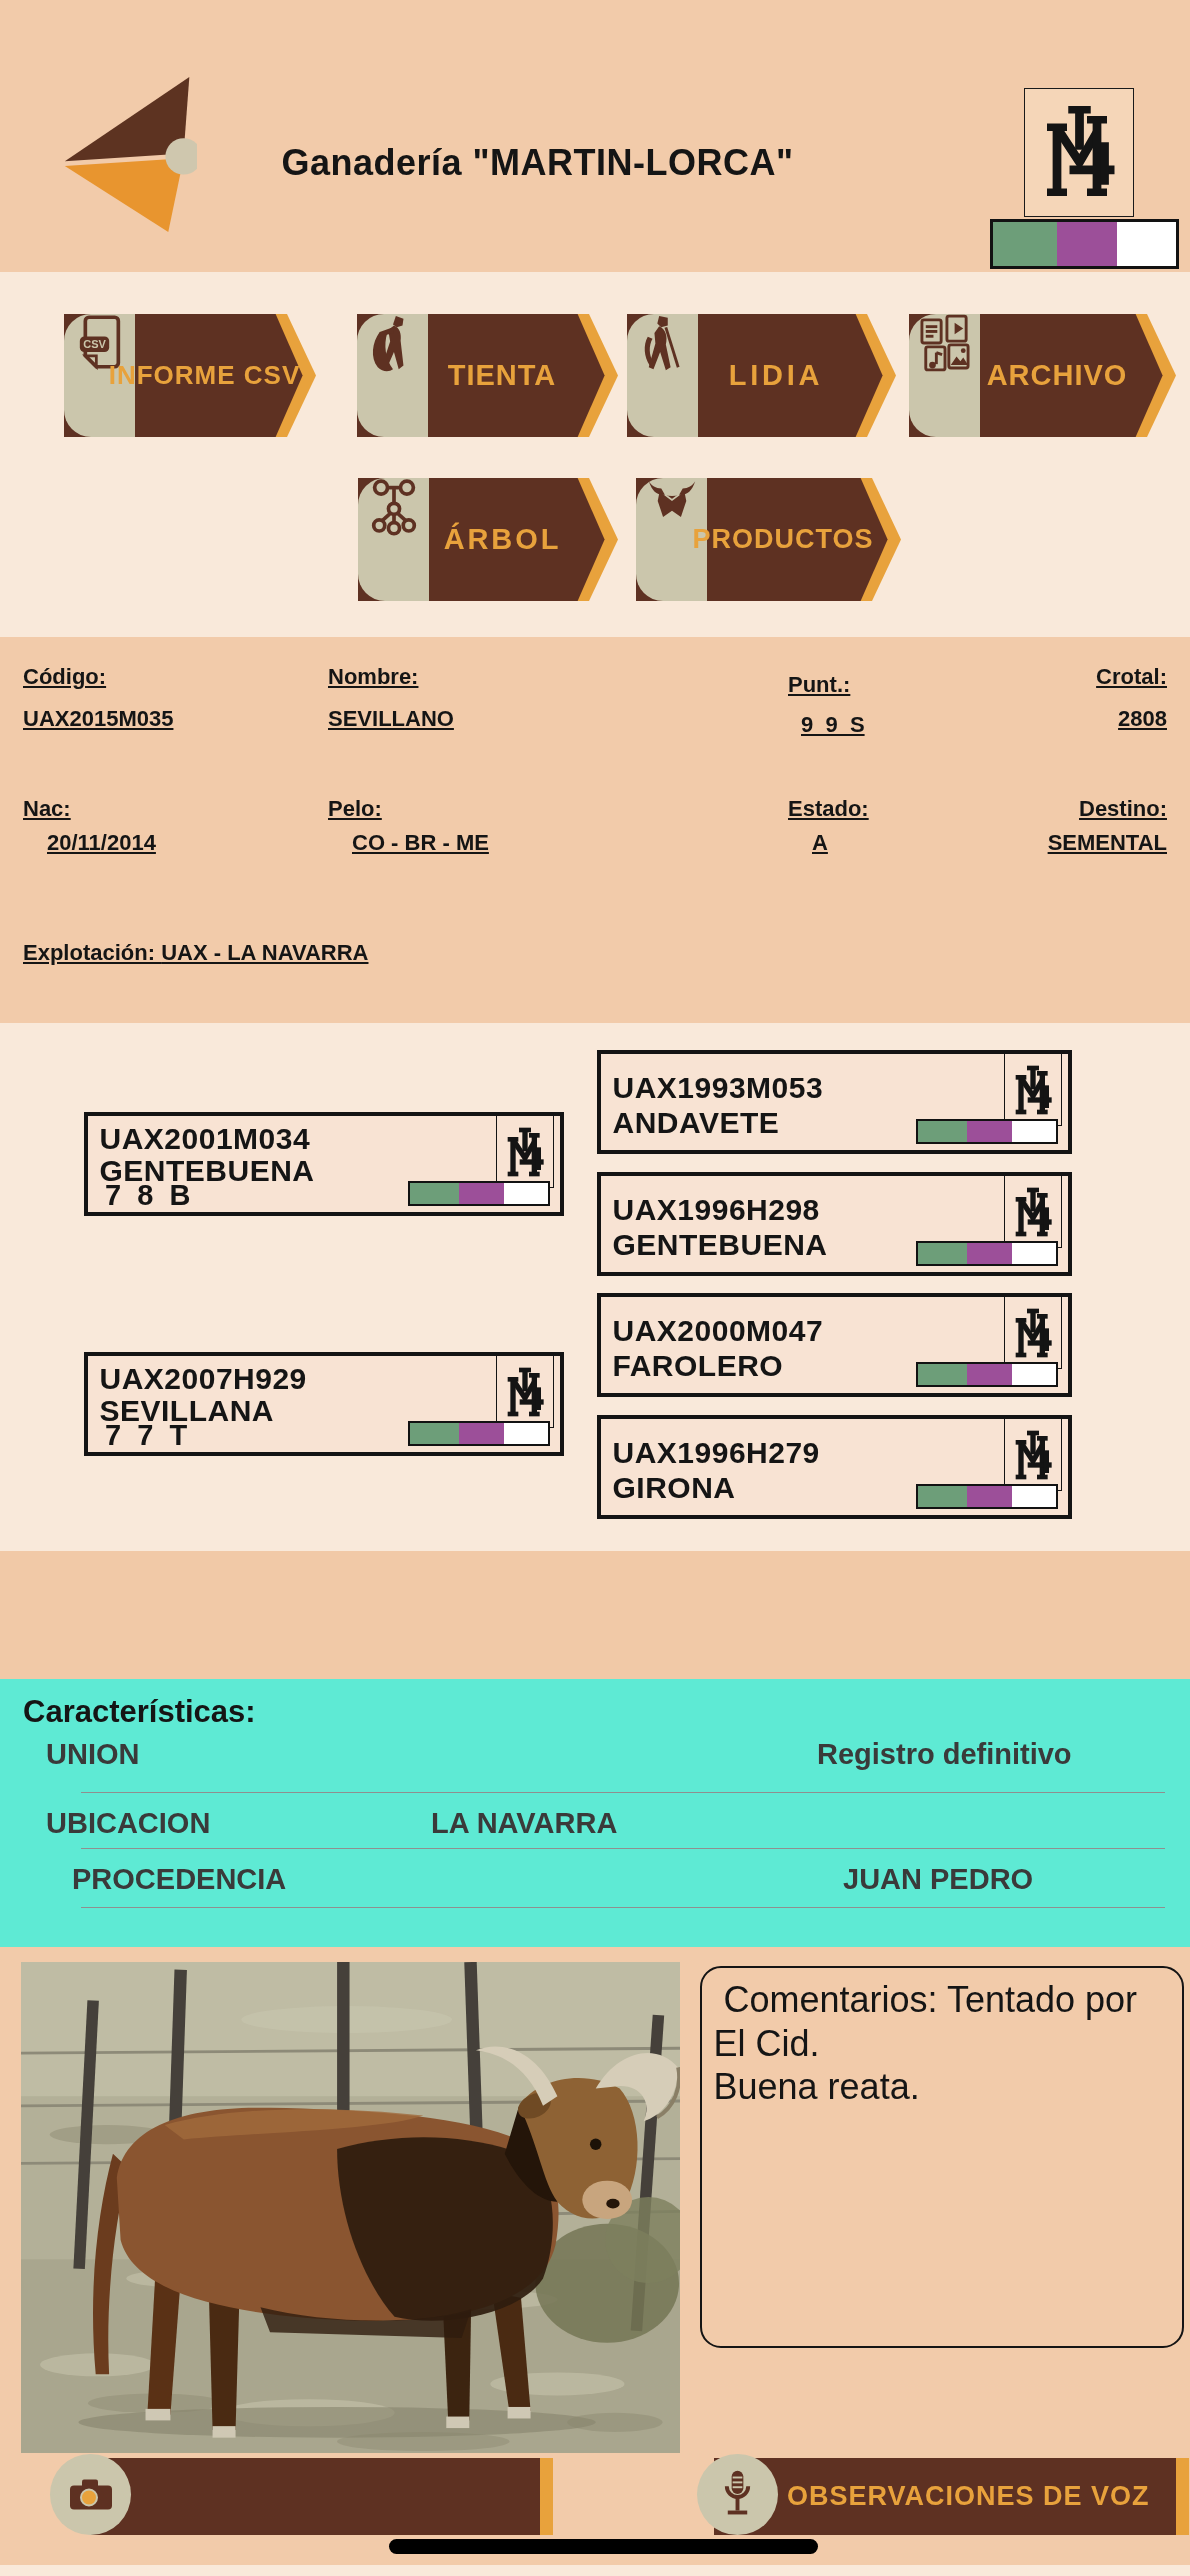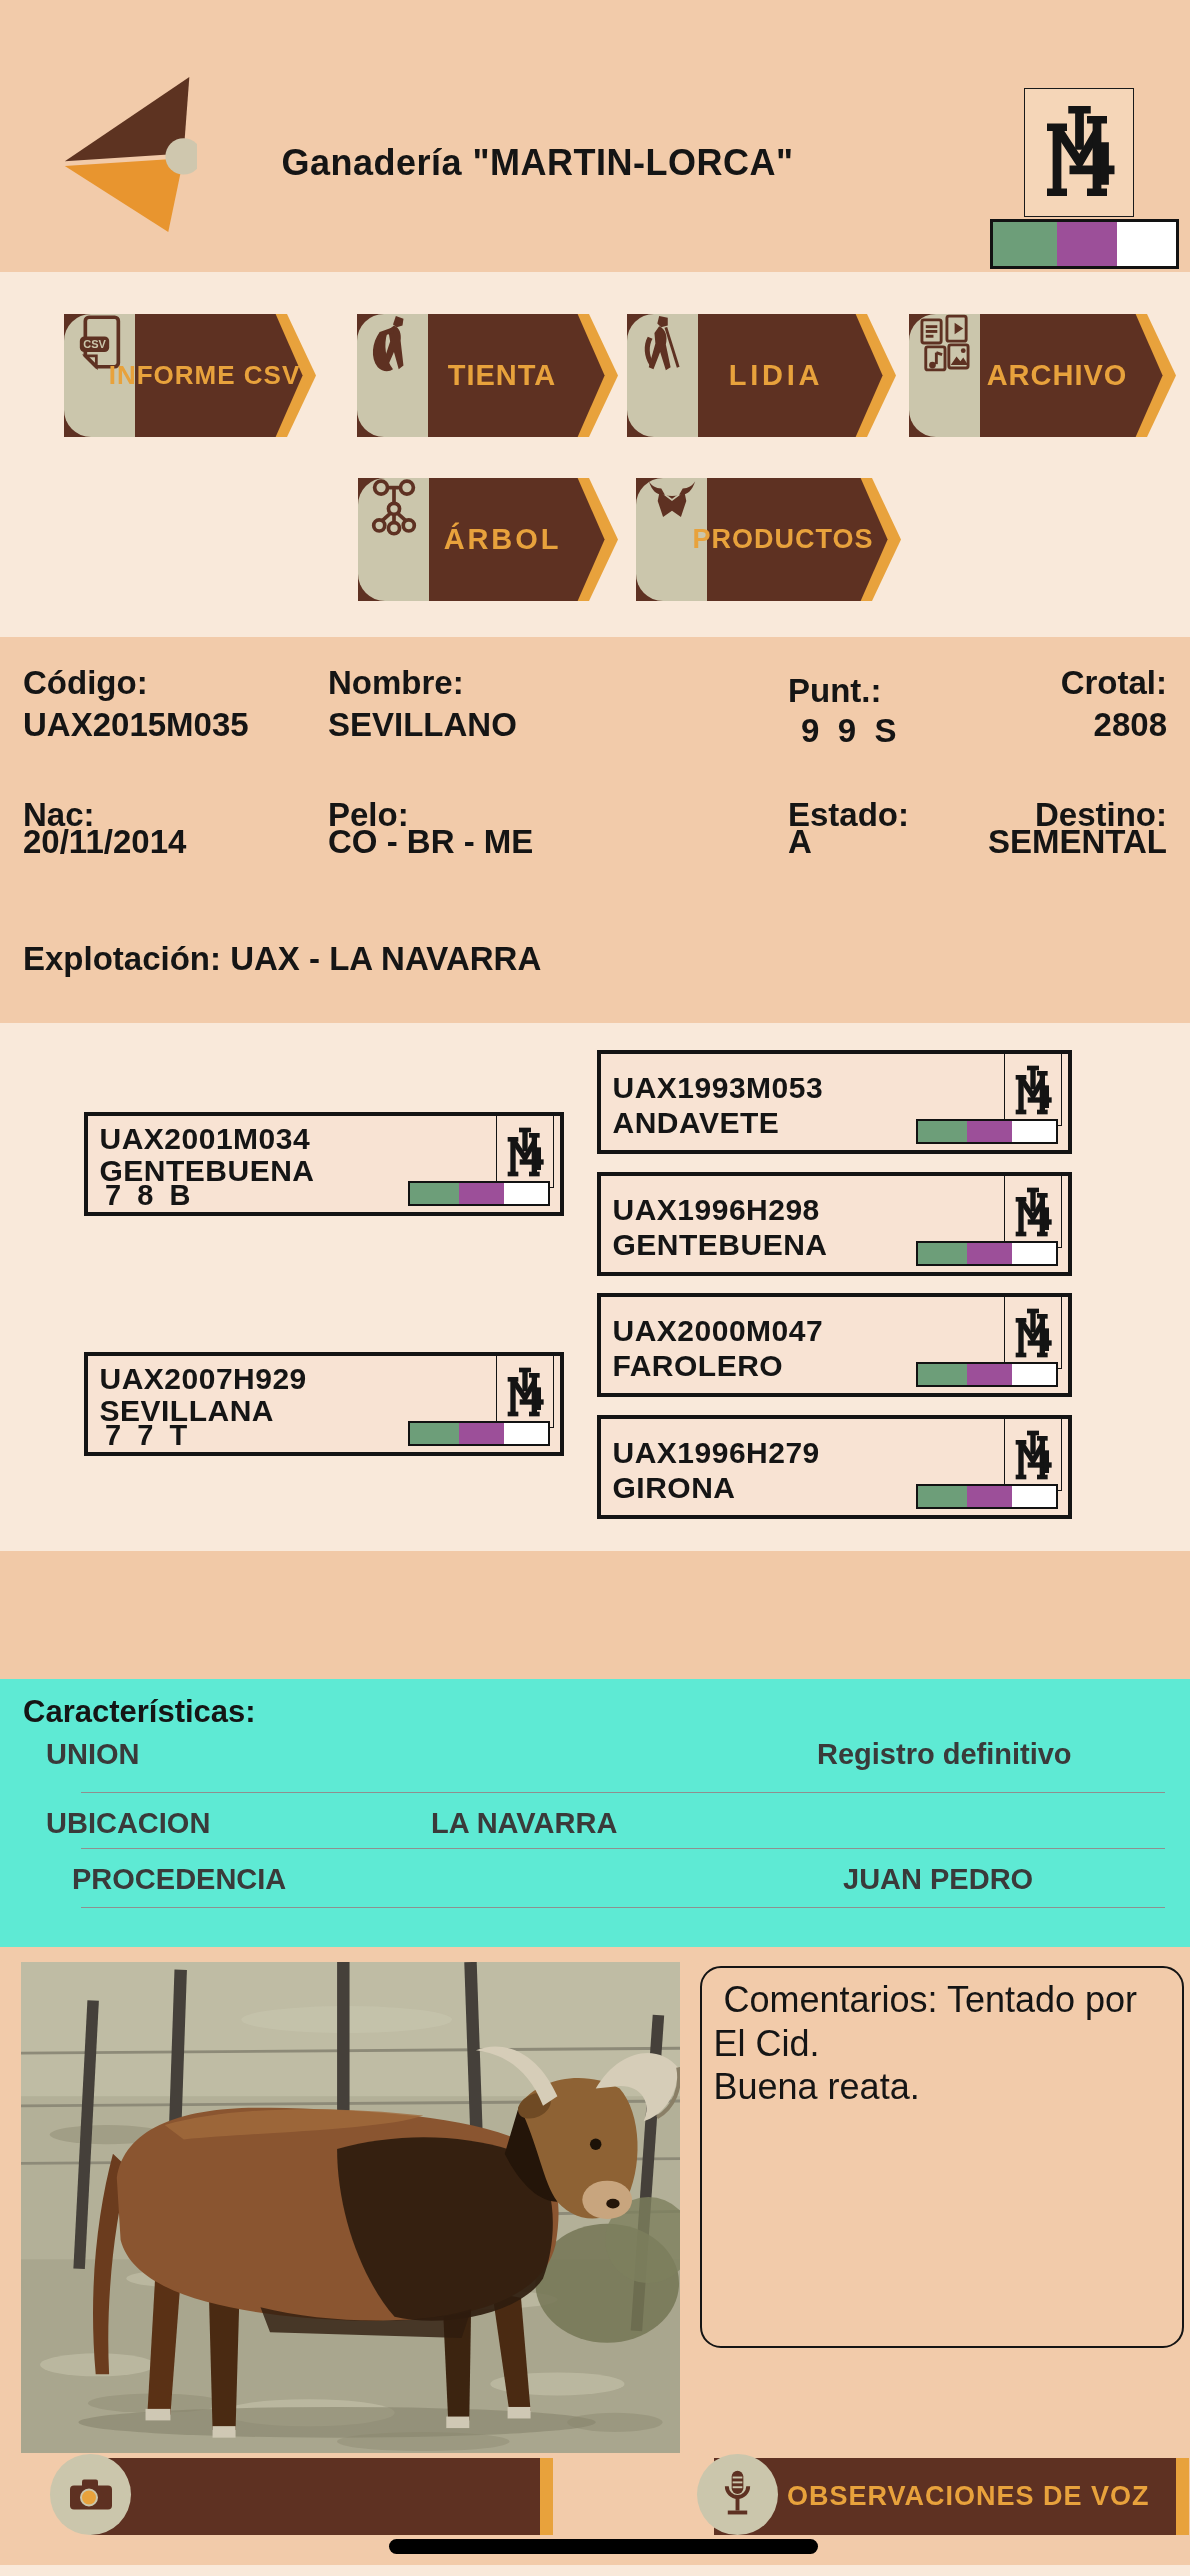--- a/index.html
+++ b/index.html
@@ -40,24 +40,24 @@
   .navbtn .lbl{position:absolute;left:71px;right:42px;top:0;bottom:0;display:flex;align-items:center;
     justify-content:center;color:#e8a23c;font-weight:bold;font-size:29px;letter-spacing:1px;white-space:nowrap;}
   #btn-csv{left:64px;width:252px;}
   #btn-tienta{left:357px;width:261px;}
   #btn-lidia{left:627px;width:269px;}
   #btn-archivo{left:909px;width:267px;}
   #btn-arbol{left:358px;width:260px;}
   #btn-productos{left:636px;width:265px;}
 
   
-  .f{position:absolute;font-size:33px;font-weight:bold;white-space:pre;}
+  .f{position:absolute;font-size:22px;font-weight:bold;white-space:pre;text-decoration:underline;}
   .c1{left:23px;} .c2{left:328px;} .c3{left:788px;}
   .c4{right:23px;text-align:right;}
-  .r1l{top:27px;} .r1v{top:69px;} .r2l{top:159px;} .r2v{top:186px;} .r3{top:303px;}
+  .r1l{top:27px;} .r1v{top:69px;} .r2l{top:159px;} .r2v{top:193px;margin-left:24px;} .r3{top:303px;}
 
   
   .card{position:absolute;background:#f8e3d3;border:4.8px solid #141414;box-sizing:border-box;cursor:pointer;}
   .parent{left:84px;width:480px;height:104px;}
   .gp{left:597px;width:475px;height:104px;}
   #cardP0{top:89px;} #cardP1{top:329px;}
   #cardG0{top:27px;} #cardG1{top:149px;} #cardG2{top:270px;} #cardG3{top:392px;}
   .card .code{position:absolute;left:11.5px;top:5.8px;font-size:30px;font-weight:bold;letter-spacing:0.5px;}
   .card .name{position:absolute;left:11.5px;top:42px;font-size:30px;font-weight:bold;letter-spacing:0.5px;}
   .card .scores{position:absolute;left:17px;top:59px;font-size:29px;font-weight:bold;white-space:pre;}

